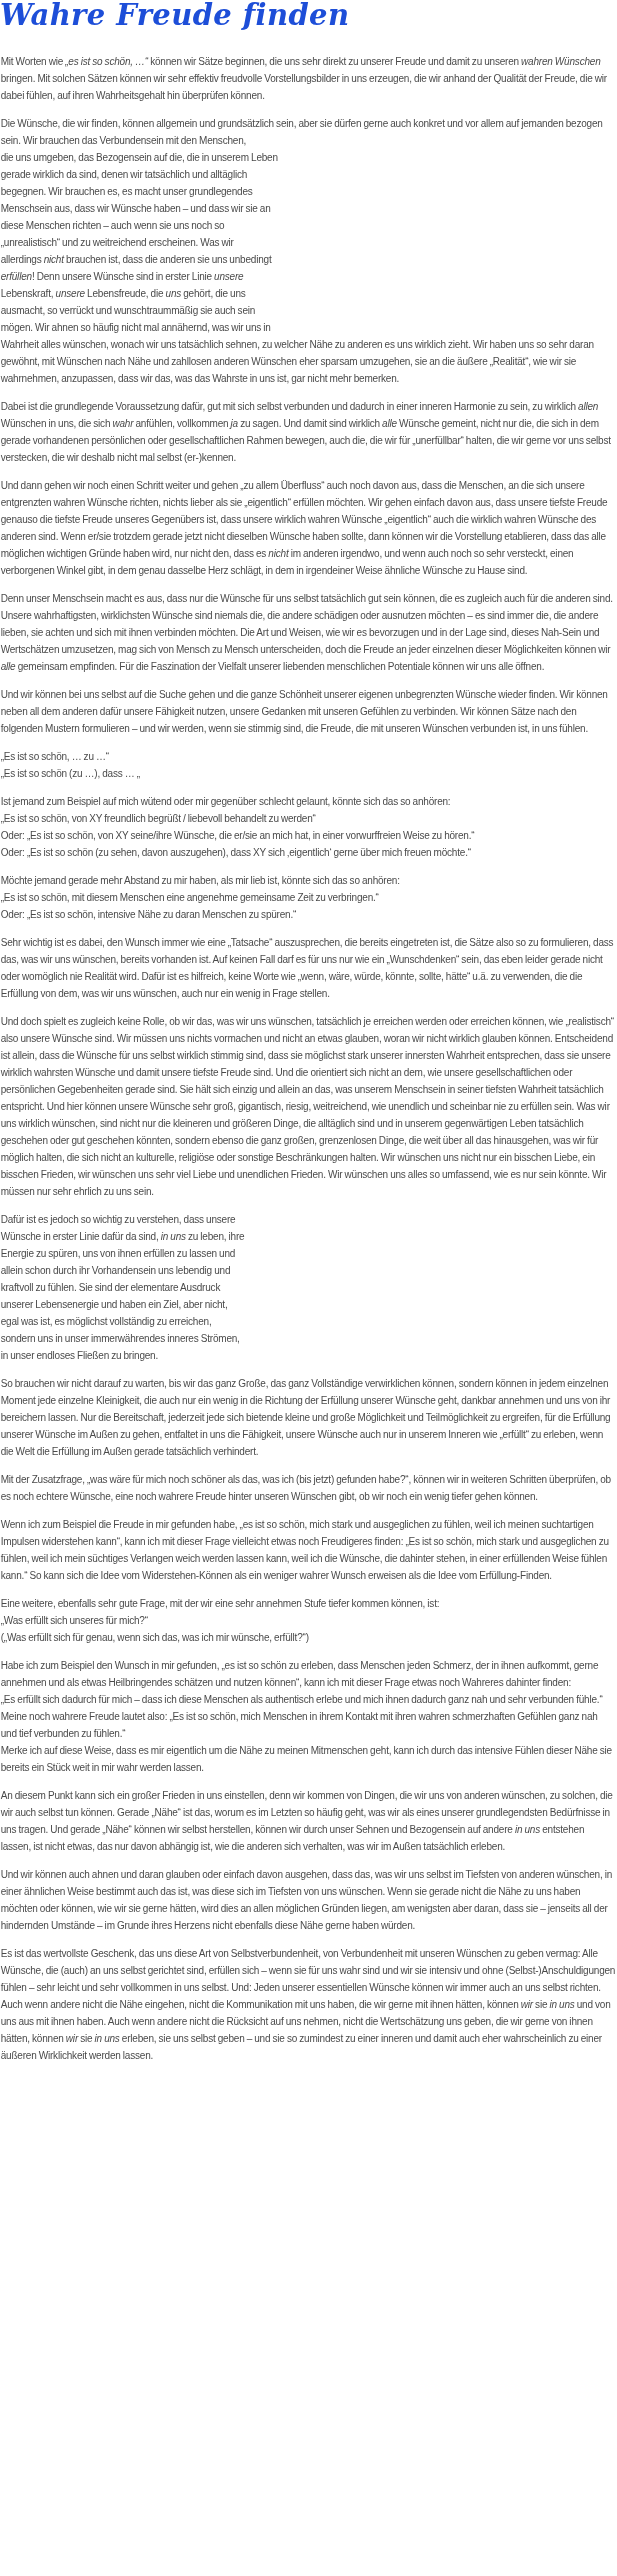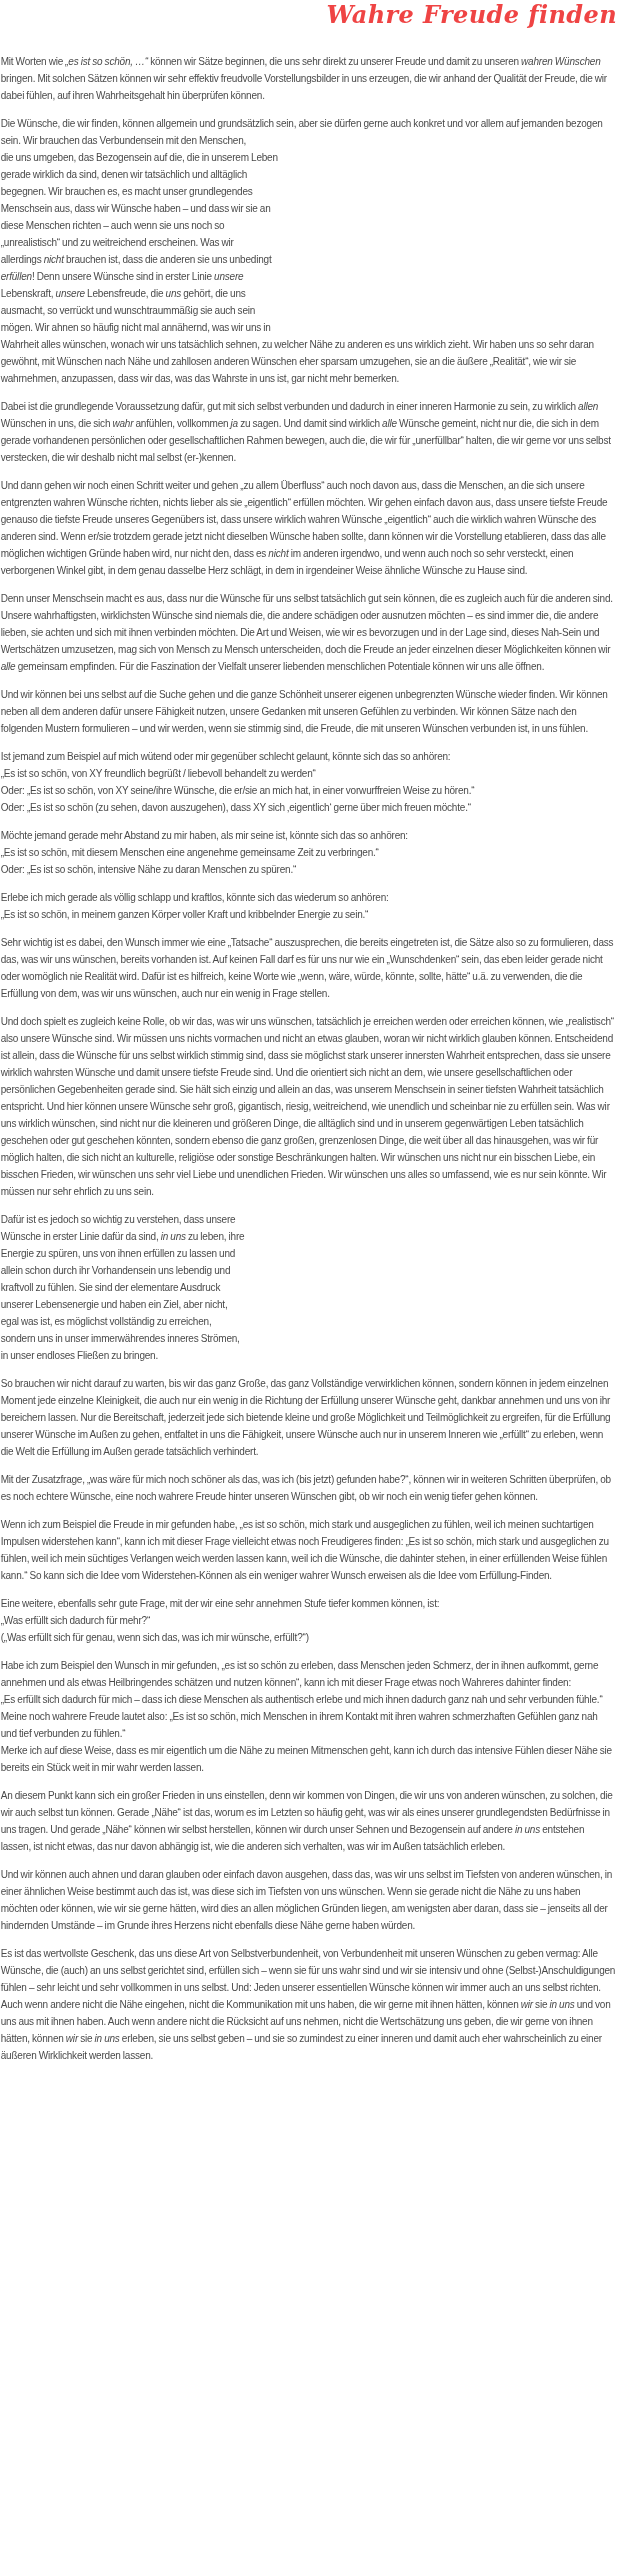--- a/index.html
+++ b/index.html
@@ -1,23 +1,23 @@
 <!DOCTYPE html>
 <html style="font-size:11.2px"><head>
 <meta charset="utf-8">
 <style>
   html, body { margin: 0; padding: 0; background: #ffffff; }
   body { width: 617px; }
   .page { width: 617px; padding: 0 0 7px 0; box-sizing: border-box; color: #4a4a4a; }
   .title {
-    text-align: right;
+    text-align: left;
     font-family: "DejaVu Serif", serif;
     font-style: italic;
-    font-size: 24px;
-    color: #ef4444;
+    font-size: 29px;
+    color: #1d4ed8;
     margin: 0;
     padding-top: 1.4px;
     height: 41px;
     line-height: 28px;
     letter-spacing: 0.4px;
   }
   .body-text {
     font-family: "Liberation Sans", sans-serif;
     font-size: 10px;
     line-height: 17px;
@@ -34,29 +34,29 @@
 
 <div class="page">
   <h1 class="title">Wahre Freude finden</h1>
   <div class="body-text" id="article-body">
       <p class="para"><span>Mit Worten wie </span><em>„es ist so schön, …“</em><span> können wir Sätze beginnen, die uns sehr direkt zu unserer Freude und damit zu unseren </span><em>wahren Wünschen</em><span> bringen. Mit solchen Sätzen können wir sehr effektiv freudvolle Vorstellungsbilder in uns erzeugen, die wir anhand der Qualität der Freude, die wir dabei fühlen, auf ihren Wahrheitsgehalt hin überprüfen können.</span></p>
       <p class="para"><span>Die Wünsche, die wir finden, können allgemein und grundsätzlich sein, aber sie dürfen gerne auch konkret und vor allem auf jemanden bezogen sein. Wir brauchen das Verbundensein mit den Menschen, </span><br><span>die uns umgeben, das Bezogensein auf die, die in unserem Leben</span><br><span>gerade wirklich da sind, denen wir tatsächlich und alltäglich</span><br><span>begegnen. Wir brauchen es, es macht unser grundlegendes</span><br><span>Menschsein aus, dass wir Wünsche haben – und dass wir sie an</span><br><span>diese Menschen richten – auch wenn sie uns noch so</span><br><span>„unrealistisch“ und zu weitreichend erscheinen. Was wir</span><br><span>allerdings </span><em>nicht</em><span> brauchen ist, dass die anderen sie uns unbedingt</span><br><em>erfüllen</em><span>! Denn unsere Wünsche sind in erster Linie </span><em>unsere</em><br><span>Lebenskraft, </span><em>unsere</em><span> Lebensfreude, die </span><em>uns</em><span> gehört, die uns</span><br><span>ausmacht, so verrückt und wunschtraummäßig sie auch sein</span><br><span>mögen. Wir ahnen so häufig nicht mal annähernd, was wir uns in</span><br><span>Wahrheit alles wünschen, wonach wir uns tatsächlich sehnen, zu welcher Nähe zu anderen es uns wirklich zieht. Wir haben uns so sehr daran gewöhnt, mit Wünschen nach Nähe und zahllosen anderen Wünschen eher sparsam umzugehen, sie an die äußere „Realität“, wie wir sie wahrnehmen, anzupassen, dass wir das, was das Wahrste in uns ist, gar nicht mehr bemerken.</span></p>
       <p class="para"><span>Dabei ist die grundlegende Voraussetzung dafür, gut mit sich selbst verbunden und dadurch in einer inneren Harmonie zu sein, zu wirklich </span><em>allen</em><span> Wünschen in uns, die sich </span><em>wahr</em><span> anfühlen, vollkommen </span><em>ja</em><span> zu sagen. Und damit sind wirklich </span><em>alle</em><span> Wünsche gemeint, nicht nur die, die sich in dem gerade vorhandenen persönlichen oder gesellschaftlichen Rahmen bewegen, auch die, die wir für „unerfüllbar“ halten, die wir gerne vor uns selbst verstecken, die wir deshalb nicht mal selbst (er-)kennen.</span></p>
       <p class="para"><span>Und dann gehen wir noch einen Schritt weiter und gehen „zu allem Überfluss“ auch noch davon aus, dass die Menschen, an die sich unsere entgrenzten wahren Wünsche richten, nichts lieber als sie „eigentlich“ erfüllen möchten. Wir gehen einfach davon aus, dass unsere tiefste Freude genauso die tiefste Freude unseres Gegenübers ist, dass unsere wirklich wahren Wünsche „eigentlich“ auch die wirklich wahren Wünsche des anderen sind. Wenn er/sie trotzdem gerade jetzt nicht dieselben Wünsche haben sollte, dann können wir die Vorstellung etablieren, dass das alle möglichen wichtigen Gründe haben wird, nur nicht den, dass es </span><em>nicht</em><span> im anderen irgendwo, und wenn auch noch so sehr versteckt, einen verborgenen Winkel gibt, in dem genau dasselbe Herz schlägt, in dem in irgendeiner Weise ähnliche Wünsche zu Hause sind.</span></p>
       <p class="para"><span>Denn unser Menschsein macht es aus, dass nur die Wünsche für uns selbst tatsächlich gut sein können, die es zugleich auch für die anderen sind. Unsere wahrhaftigsten, wirklichsten Wünsche sind niemals die, die andere schädigen oder ausnutzen möchten – es sind immer die, die andere lieben, sie achten und sich mit ihnen verbinden möchten. Die Art und Weisen, wie wir es bevorzugen und in der Lage sind, dieses Nah-Sein und Wertschätzen umzusetzen, mag sich von Mensch zu Mensch unterscheiden, doch die Freude an jeder einzelnen dieser Möglichkeiten können wir </span><em>alle</em><span> gemeinsam empfinden. Für die Faszination der Vielfalt unserer liebenden menschlichen Potentiale können wir uns alle öffnen.</span></p>
       <p class="para"><span>Und wir können bei uns selbst auf die Suche gehen und die ganze Schönheit unserer eigenen unbegrenzten Wünsche wieder finden. Wir können neben all dem anderen dafür unsere Fähigkeit nutzen, unsere Gedanken mit unseren Gefühlen zu verbinden. Wir können Sätze nach den folgenden Mustern formulieren – und wir werden, wenn sie stimmig sind, die Freude, die mit unseren Wünschen verbunden ist, in uns fühlen.</span></p>
+      <p class="para"><span>„Es ist so schön, … zu …“</span><br><span>„Es ist so schön (zu …), dass … „</span></p>
       <p class="para"><span>Ist jemand zum Beispiel auf mich wütend oder mir gegenüber schlecht gelaunt, könnte sich das so anhören:</span><br><span>„Es ist so schön, von XY freundlich begrüßt / liebevoll behandelt zu werden“</span><br><span>Oder: „Es ist so schön, von XY seine/ihre Wünsche, die er/sie an mich hat, in einer vorwurffreien Weise zu hören.“</span><br><span>Oder: „Es ist so schön (zu sehen, davon auszugehen), dass XY sich ‚eigentlich‘ gerne über mich freuen möchte.“</span></p>
-      <p class="para"><span>Möchte jemand gerade mehr Abstand zu mir haben, als mir seine ist, könnte sich das so anhören:</span><br><span>„Es ist so schön, mit diesem Menschen eine angenehme gemeinsame Zeit zu verbringen.“</span><br><span>Oder: „Es ist so schön, intensive Nähe zu daran Menschen zu spüren.“</span></p>
-      <p class="para"><span>Erlebe ich mich gerade als völlig schlapp und kraftlos, könnte sich das wiederum so anhören:</span><br><span>„Es ist so schön, in meinem ganzen Körper voller Kraft und kribbelnder Energie zu sein.“</span></p>
+      <p class="para"><span>Möchte jemand gerade mehr Abstand zu mir haben, als mir lieb ist, könnte sich das so anhören:</span><br><span>„Es ist so schön, mit diesem Menschen eine angenehme gemeinsame Zeit zu verbringen.“</span><br><span>Oder: „Es ist so schön, intensive Nähe zu daran Menschen zu spüren.“</span></p>
       <p class="para"><span>Sehr wichtig ist es dabei, den Wunsch immer wie eine „Tatsache“ auszusprechen, die bereits eingetreten ist, die Sätze also so zu formulieren, dass das, was wir uns wünschen, bereits vorhanden ist. Auf keinen Fall darf es für uns nur wie ein „Wunschdenken“ sein, das eben leider gerade nicht oder womöglich nie Realität wird. Dafür ist es hilfreich, keine Worte wie „wenn, wäre, würde, könnte, sollte, hätte“ u.ä. zu verwenden, die die Erfüllung von dem, was wir uns wünschen, auch nur ein wenig in Frage stellen.</span></p>
       <p class="para"><span>Und doch spielt es zugleich keine Rolle, ob wir das, was wir uns wünschen, tatsächlich je erreichen werden oder erreichen können, wie „realistisch“ also unsere Wünsche sind. Wir müssen uns nichts vormachen und nicht an etwas glauben, woran wir nicht wirklich glauben können. Entscheidend ist allein, dass die Wünsche für uns selbst wirklich stimmig sind, dass sie möglichst stark unserer innersten Wahrheit entsprechen, dass sie unsere wirklich wahrsten Wünsche und damit unsere tiefste Freude sind. Und die orientiert sich nicht an dem, wie unsere gesellschaftlichen oder persönlichen Gegebenheiten gerade sind. Sie hält sich einzig und allein an das, was unserem Menschsein in seiner tiefsten Wahrheit tatsächlich entspricht. Und hier können unsere Wünsche sehr groß, gigantisch, riesig, weitreichend, wie unendlich und scheinbar nie zu erfüllen sein. Was wir uns wirklich wünschen, sind nicht nur die kleineren und größeren Dinge, die alltäglich sind und in unserem gegenwärtigen Leben tatsächlich geschehen oder gut geschehen könnten, sondern ebenso die ganz großen, grenzenlosen Dinge, die weit über all das hinausgehen, was wir für möglich halten, die sich nicht an kulturelle, religiöse oder sonstige Beschränkungen halten. Wir wünschen uns nicht nur ein bisschen Liebe, ein bisschen Frieden, wir wünschen uns sehr viel Liebe und unendlichen Frieden. Wir wünschen uns alles so umfassend, wie es nur sein könnte. Wir müssen nur sehr ehrlich zu uns sein.</span></p>
       <p class="para"><span>Dafür ist es jedoch so wichtig zu verstehen, dass unsere</span><br><span>Wünsche in erster Linie dafür da sind, </span><em>in uns</em><span> zu leben, ihre</span><br><span>Energie zu spüren, uns von ihnen erfüllen zu lassen und</span><br><span>allein schon durch ihr Vorhandensein uns lebendig und</span><br><span>kraftvoll zu fühlen. Sie sind der elementare Ausdruck</span><br><span>unserer Lebensenergie und haben ein Ziel, aber nicht,</span><br><span>egal was ist, es möglichst vollständig zu erreichen,</span><br><span>sondern uns in unser immerwährendes inneres Strömen,</span><br><span>in unser endloses Fließen zu bringen.</span></p>
       <p class="para"><span>So brauchen wir nicht darauf zu warten, bis wir das ganz Große, das ganz Vollständige verwirklichen können, sondern können in jedem einzelnen Moment jede einzelne Kleinigkeit, die auch nur ein wenig in die Richtung der Erfüllung unserer Wünsche geht, dankbar annehmen und uns von ihr bereichern lassen. Nur die Bereitschaft, jederzeit jede sich bietende kleine und große Möglichkeit und Teilmöglichkeit zu ergreifen, für die Erfüllung unserer Wünsche im Außen zu gehen, entfaltet in uns die Fähigkeit, unsere Wünsche auch nur in unserem Inneren wie „erfüllt“ zu erleben, wenn die Welt die Erfüllung im Außen gerade tatsächlich verhindert.</span></p>
       <p class="para"><span>Mit der Zusatzfrage, „was wäre für mich noch schöner als das, was ich (bis jetzt) gefunden habe?“, können wir in weiteren Schritten überprüfen, ob es noch echtere Wünsche, eine noch wahrere Freude hinter unseren Wünschen gibt, ob wir noch ein wenig tiefer gehen können.</span></p>
       <p class="para"><span>Wenn ich zum Beispiel die Freude in mir gefunden habe, „es ist so schön, mich stark und ausgeglichen zu fühlen, weil ich meinen suchtartigen Impulsen widerstehen kann“, kann ich mit dieser Frage vielleicht etwas noch Freudigeres finden: „Es ist so schön, mich stark und ausgeglichen zu fühlen, weil ich mein süchtiges Verlangen weich werden lassen kann, weil ich die Wünsche, die dahinter stehen, in einer erfüllenden Weise fühlen kann.“ So kann sich die Idee vom Widerstehen-Können als ein weniger wahrer Wunsch erweisen als die Idee vom Erfüllung-Finden.</span></p>
-      <p class="para"><span>Eine weitere, ebenfalls sehr gute Frage, mit der wir eine sehr annehmen Stufe tiefer kommen können, ist:</span><br><span>„Was erfüllt sich dadurch für mehr?“</span><br><span>(„Was erfüllt sich für genau, wenn sich das, was ich mir wünsche, erfüllt?“)</span></p>
+      <p class="para"><span>Eine weitere, ebenfalls sehr gute Frage, mit der wir eine sehr annehmen Stufe tiefer kommen können, ist:</span><br><span>„Was erfüllt sich unseres für mich?“</span><br><span>(„Was erfüllt sich für genau, wenn sich das, was ich mir wünsche, erfüllt?“)</span></p>
       <p class="para"><span>Habe ich zum Beispiel den Wunsch in mir gefunden, „es ist so schön zu erleben, dass Menschen jeden Schmerz, der in ihnen aufkommt, gerne annehmen und als etwas Heilbringendes schätzen und nutzen können“, kann ich mit dieser Frage etwas noch Wahreres dahinter finden:</span><br><span>„Es erfüllt sich dadurch für mich – dass ich diese Menschen als authentisch erlebe und mich ihnen dadurch ganz nah und sehr verbunden fühle.“</span><br><span>Meine noch wahrere Freude lautet also: „Es ist so schön, mich Menschen in ihrem Kontakt mit ihren wahren schmerzhaften Gefühlen ganz nah und tief verbunden zu fühlen.“</span><br><span>Merke ich auf diese Weise, dass es mir eigentlich um die Nähe zu meinen Mitmenschen geht, kann ich durch das intensive Fühlen dieser Nähe sie bereits ein Stück weit in mir wahr werden lassen.</span></p>
       <p class="para"><span>An diesem Punkt kann sich ein großer Frieden in uns einstellen, denn wir kommen von Dingen, die wir uns von anderen wünschen, zu solchen, die wir auch selbst tun können. Gerade „Nähe“ ist das, worum es im Letzten so häufig geht, was wir als eines unserer grundlegendsten Bedürfnisse in uns tragen. Und gerade „Nähe“ können wir selbst herstellen, können wir durch unser Sehnen und Bezogensein auf andere </span><em>in uns</em><span> entstehen lassen, ist nicht etwas, das nur davon abhängig ist, wie die anderen sich verhalten, was wir im Außen tatsächlich erleben.</span></p>
       <p class="para"><span>Und wir können auch ahnen und daran glauben oder einfach davon ausgehen, dass das, was wir uns selbst im Tiefsten von anderen wünschen, in einer ähnlichen Weise bestimmt auch das ist, was diese sich im Tiefsten von uns wünschen. Wenn sie gerade nicht die Nähe zu uns haben möchten oder können, wie wir sie gerne hätten, wird dies an allen möglichen Gründen liegen, am wenigsten aber daran, dass sie – jenseits all der hindernden Umstände – im Grunde ihres Herzens nicht ebenfalls diese Nähe gerne haben würden.</span></p>
       <p class="para"><span>Es ist das wertvollste Geschenk, das uns diese Art von Selbstverbundenheit, von Verbundenheit mit unseren Wünschen zu geben vermag: Alle Wünsche, die (auch) an uns selbst gerichtet sind, erfüllen sich – wenn sie für uns wahr sind und wir sie intensiv und ohne (Selbst-)Anschuldigungen fühlen – sehr leicht und sehr vollkommen in uns selbst. Und: Jeden unserer essentiellen Wünsche können wir immer auch an uns selbst richten. Auch wenn andere nicht die Nähe eingehen, nicht die Kommunikation mit uns haben, die wir gerne mit ihnen hätten, können </span><em>wir</em><span> sie </span><em>in uns</em><span> und von uns aus mit ihnen haben. Auch wenn andere nicht die Rücksicht auf uns nehmen, nicht die Wertschätzung uns geben, die wir gerne von ihnen hätten, können </span><em>wir</em><span> sie </span><em>in uns</em><span> erleben, sie uns selbst geben – und sie so zumindest zu einer inneren und damit auch eher wahrscheinlich zu einer äußeren Wirklichkeit werden lassen.</span></p>
     </div>
 </div>
 
 
 </body></html>

